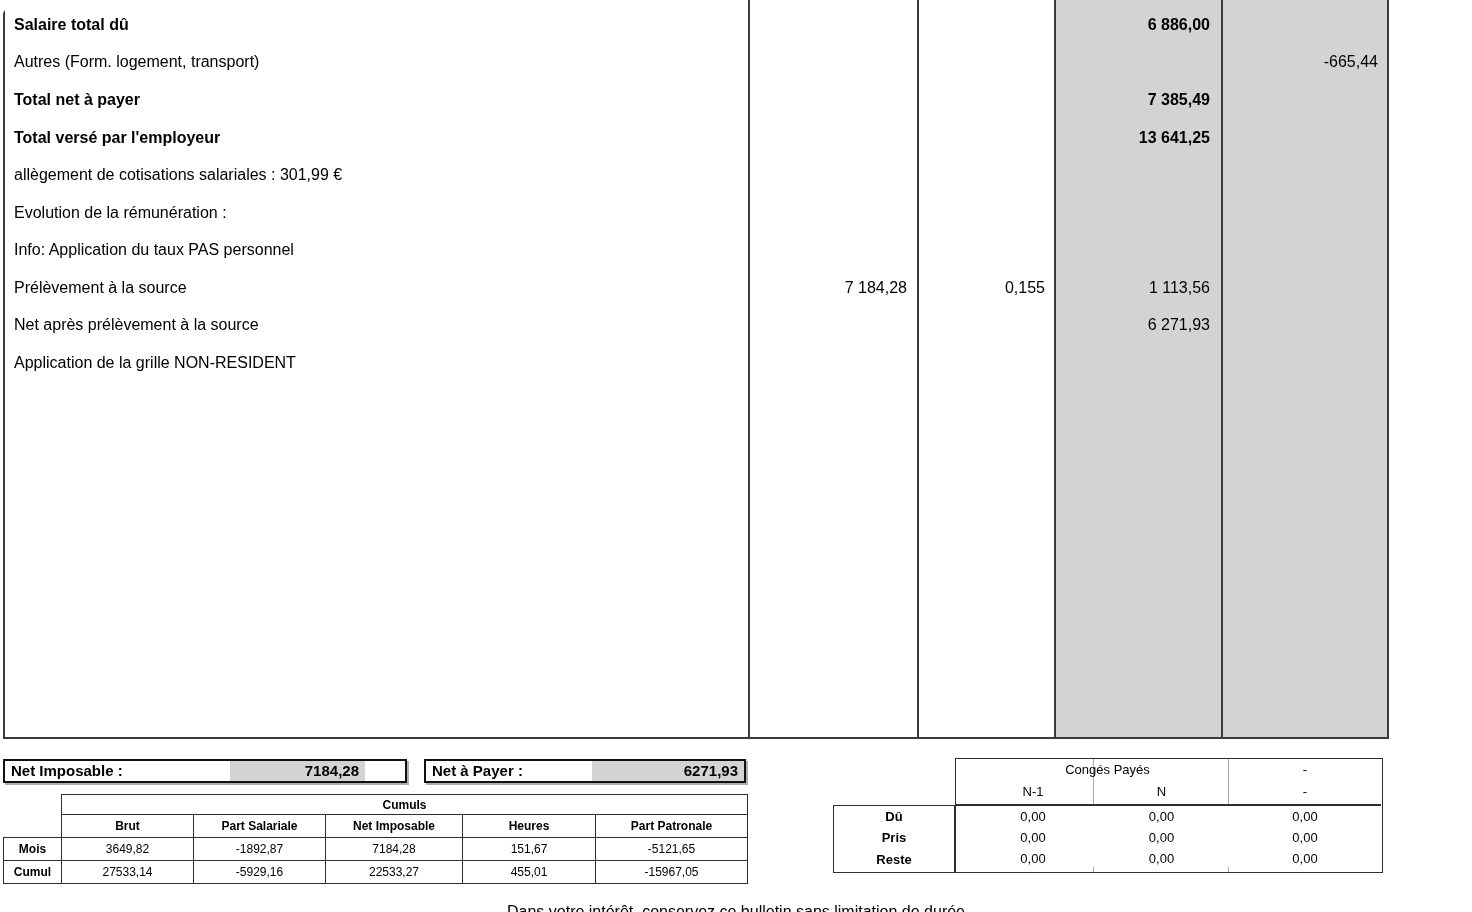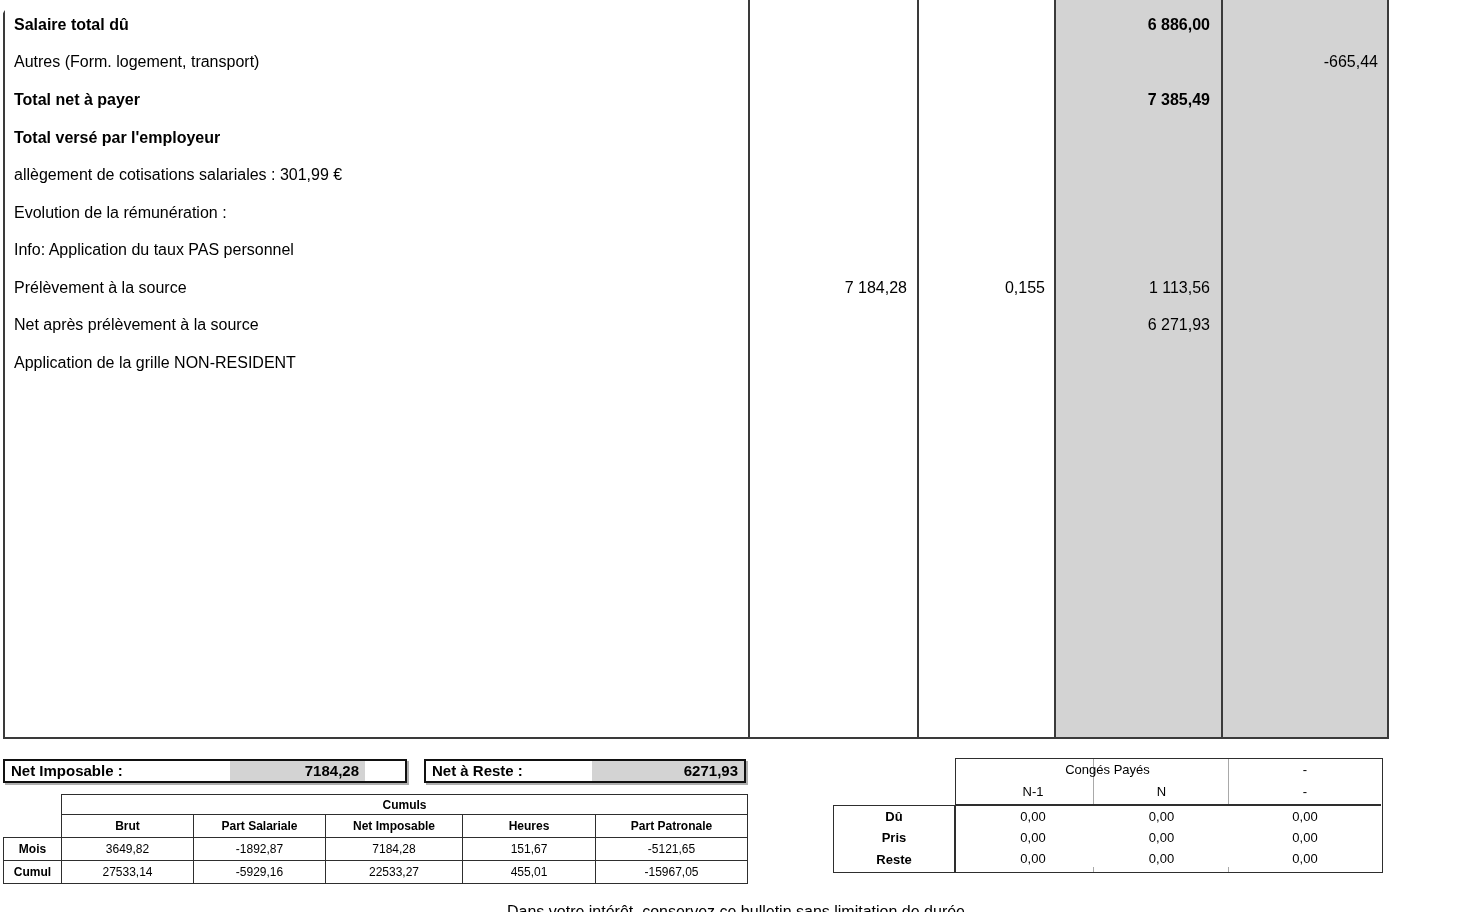--- a/index.html
+++ b/index.html
@@ -92,20 +92,21 @@
   <div class="mrow" style="top:43px">
     <span class="mlabel">Autres (Form. logement, transport)</span>
     <span class="mval patronal">-665,44</span>
   </div>
   <div class="mrow bold" style="top:81px">
     <span class="mlabel">Total net à payer</span>
     <span class="mval montant">7 385,49</span>
   </div>
   <div class="mrow bold" style="top:119px">
     <span class="mlabel">Total versé par l'employeur</span>
+    <span class="mval montant">13 641,25</span>
   </div>
   <div class="mrow" style="top:156px">
     <span class="mlabel">allègement de cotisations salariales : 301,99 €</span>
   </div>
   <div class="mrow" style="top:194px">
     <span class="mlabel">Evolution de la rémunération :</span>
   </div>
   <div class="mrow" style="top:231px">
     <span class="mlabel">Info: Application du taux PAS personnel</span>
   </div>
@@ -122,21 +123,21 @@
   <div class="mrow" style="top:344px">
     <span class="mlabel">Application de la grille NON-RESIDENT</span>
   </div>
 
   <div class="netbox" style="left:3px; width:404px;">
     <span class="nlabel">Net Imposable :</span>
     <span class="nval" style="left:225px; width:135px;">7184,28</span>
   </div>
 
   <div class="netbox" style="left:424px; width:322px;">
-    <span class="nlabel">Net à Reste :</span>
+    <span class="nlabel">Net à Payer :</span>
     <span class="nval" style="left:166px; width:152px;">6271,93</span>
   </div>
 
   <table class="cumuls">
     <colgroup>
       <col style="width:58px">
         <col style="width:132px">
         <col style="width:132px">
       <col style="width:137px">
         <col style="width:133px">

